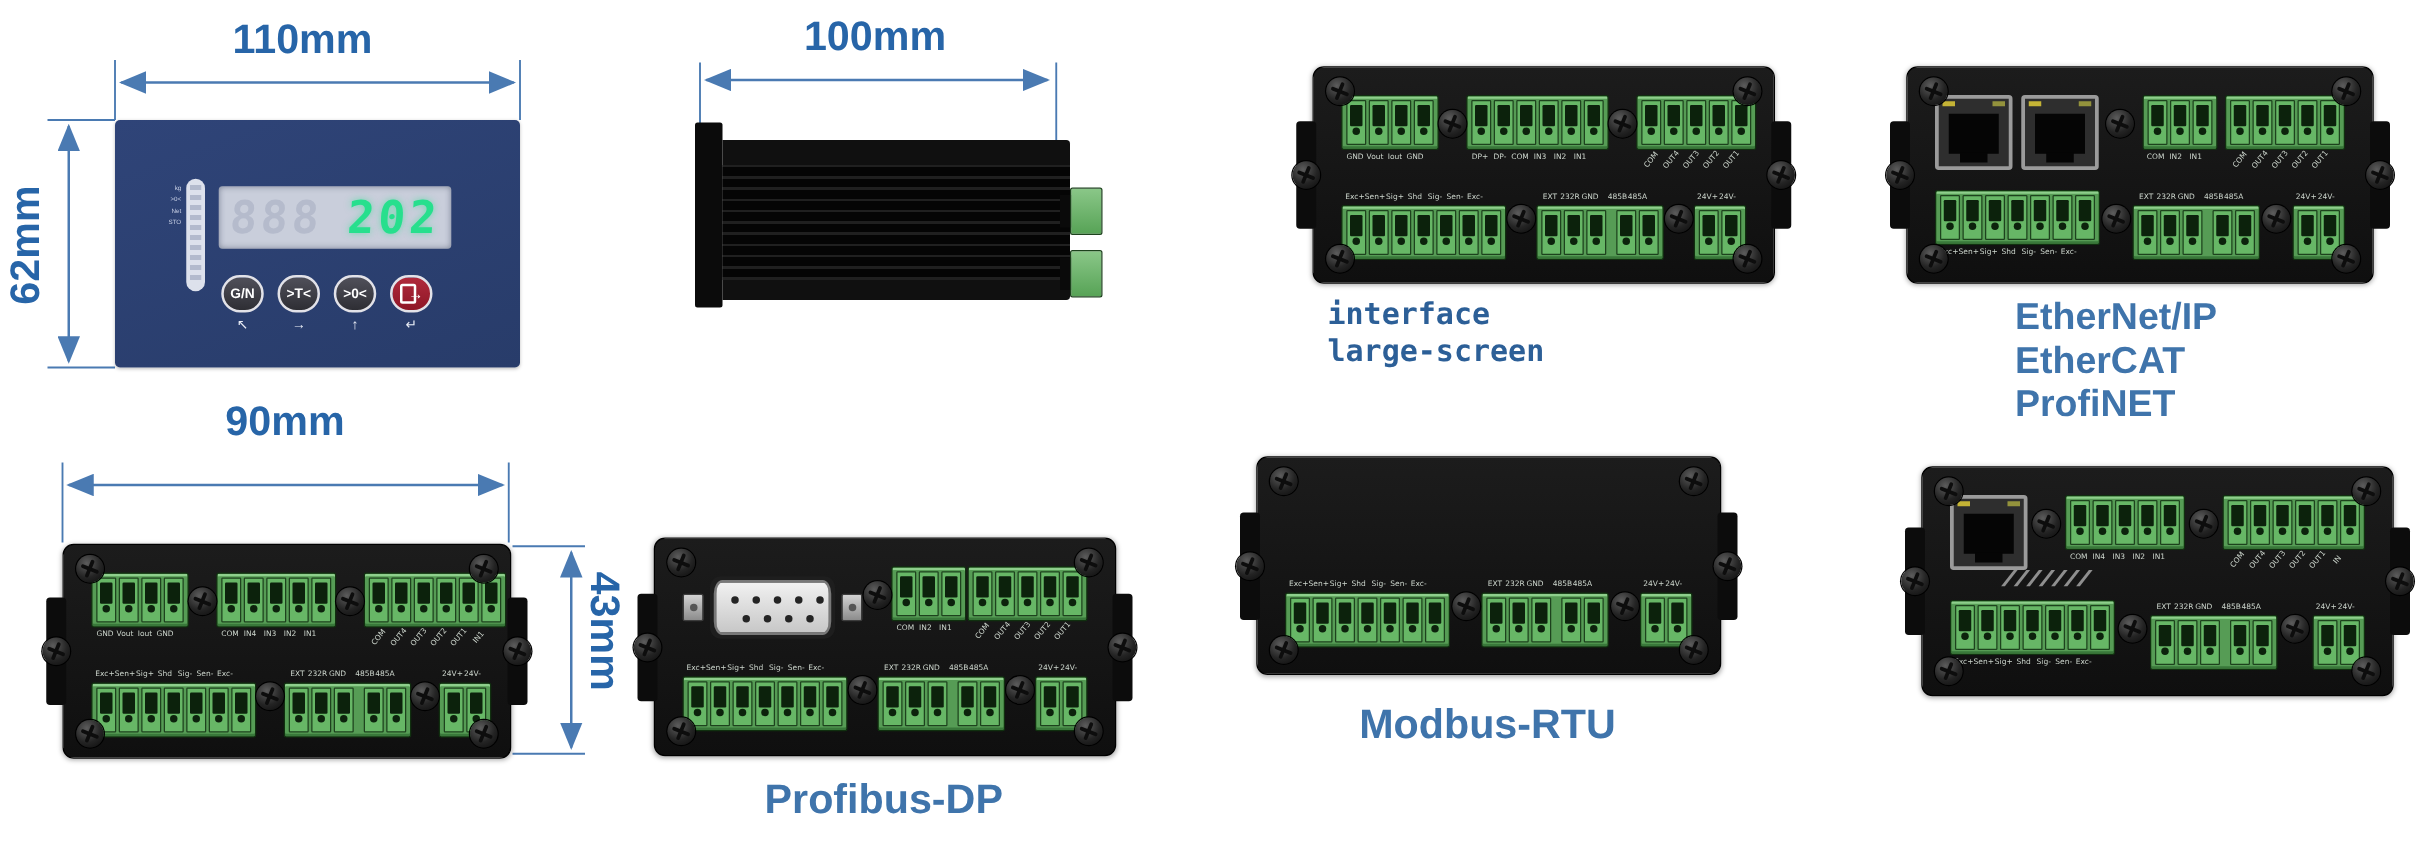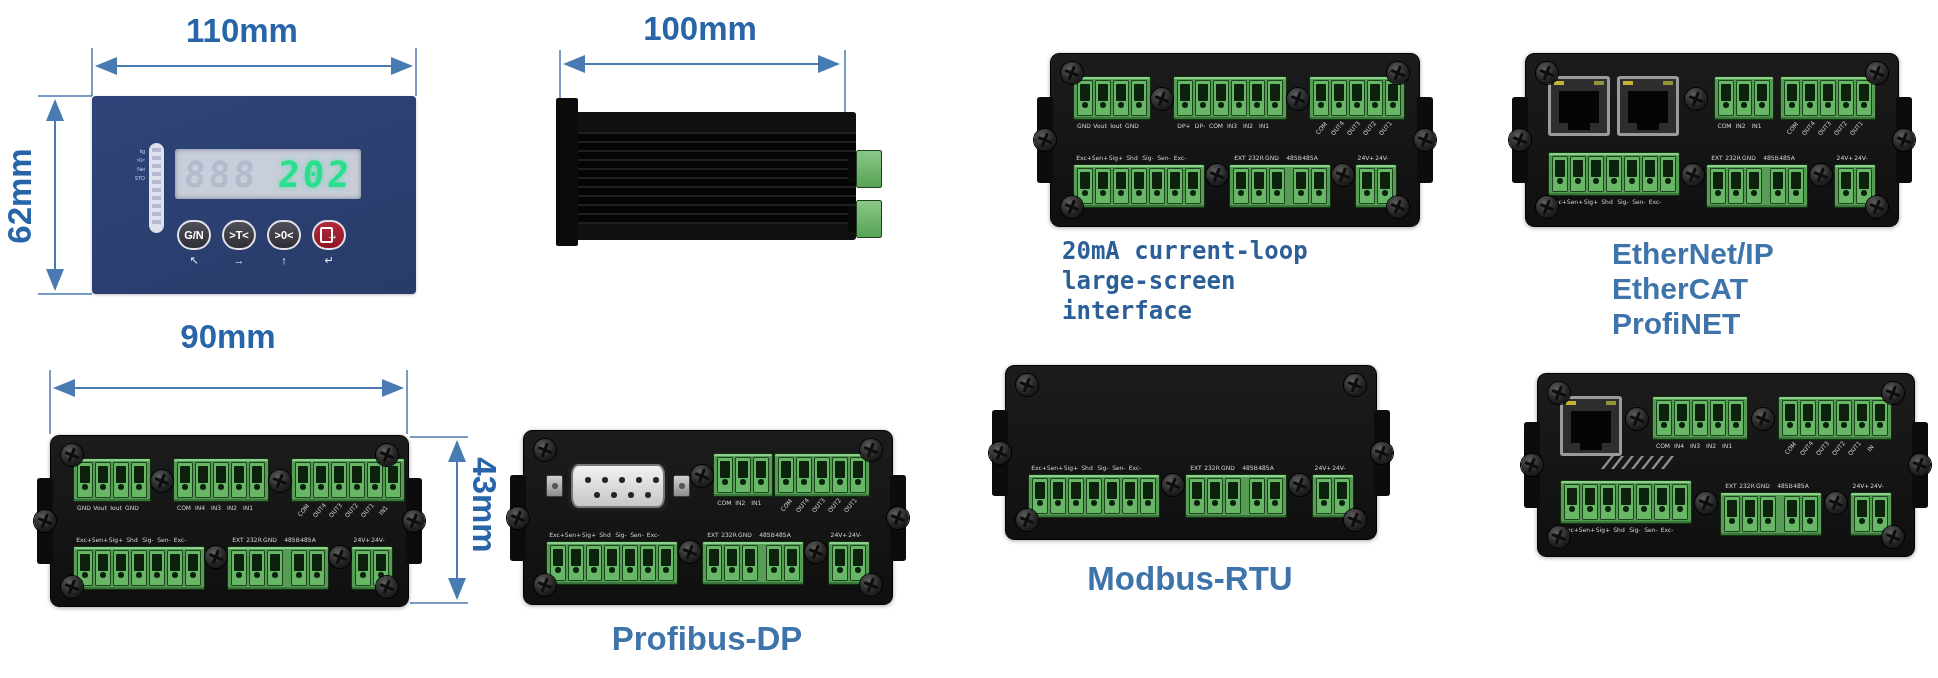--- a/index.html
+++ b/index.html
@@ -783,23 +783,22 @@
           <div class="screw"></div>
         </div>
         <div class="cscrew" style="left: 10px; bottom: 8px;">
           <div class="screw"></div>
         </div>
         <div class="cscrew" style="right: 10px; bottom: 8px;">
           <div class="screw"></div>
         </div>
       </div>
     <div class="caption cap-mono" style="left:30px;top:183px">
-        <div class="capline">20mA current-loop</div>
+        <div class="capline">interface</div>
         <div class="capline">large-screen</div>
-        <div class="capline">interface</div>
       </div>
   </div>
 
   <div class="module" style="left:1507px;top:53px;width:420px;height:270px">
     <div class="mpanel" style="left:18px;top:0;width:372px;height:172px">
       <div class="row top">
           <div class="rj45">
             <div class="port"></div>
             <div class="tab"></div>
             <div class="led l"></div>

